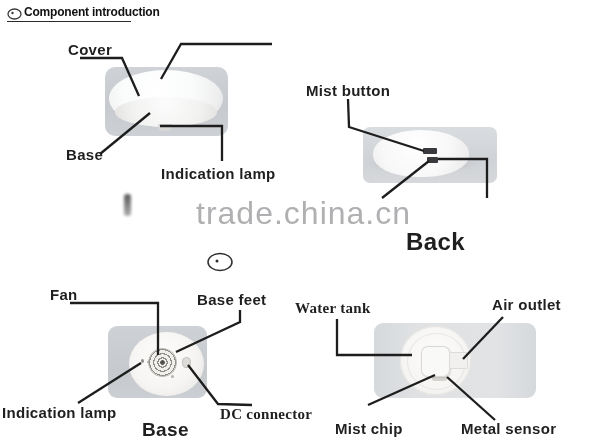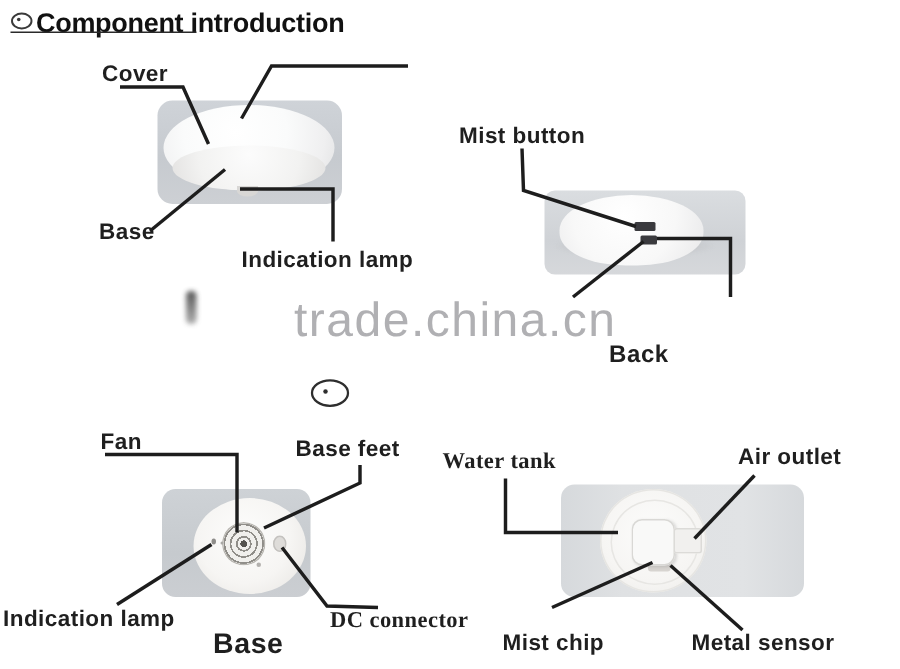--- a/index.html
+++ b/index.html
@@ -5,23 +5,23 @@
   html,body{margin:0;padding:0;background:#ffffff;}
   .stage{
     position:relative;width:600px;height:446px;background:#ffffff;overflow:hidden;
     font-family:"Liberation Sans", sans-serif;color:#1f1f1f;
   }
   .lines{position:absolute;left:0;top:0;width:600px;height:446px;z-index:4;pointer-events:none;}
   .label{
     position:absolute;z-index:5;font-size:15px;font-weight:600;letter-spacing:.3px;
     color:#1f1f1f;white-space:nowrap;
   }
-  .caption{font-size:16px;font-weight:600;letter-spacing:.4px;}
+  .caption{font-size:24px;font-weight:600;letter-spacing:.4px;}
   .title{
-    position:absolute;left:24px;top:5px;z-index:5;font-size:18px;font-weight:700;
+    position:absolute;left:24px;top:5px;z-index:5;font-size:12px;font-weight:700;
     letter-spacing:-.2px;color:#111;white-space:nowrap;
   }
   .title-underline{position:absolute;left:7px;top:21px;width:124px;height:0;border-top:1.4px solid #2a2a2a;z-index:5;}
   .watermark{
     position:absolute;left:196px;top:195px;z-index:1;font-size:32px;font-weight:400;
     color:#b0b0b3;letter-spacing:1px;white-space:nowrap;
   }
   .smudge{
     position:absolute;left:124px;top:194px;width:7px;height:22px;z-index:2;border-radius:3px;
     background:linear-gradient(180deg,#2f2f2f,#9a9a9a);filter:blur(1.6px);opacity:.8;
@@ -176,21 +176,21 @@
     </g>
   </svg>
 
   <div class="label" style="left:68px;top:41px;">Cover</div>
   <div class="label" style="left:66px;top:146px;">Base</div>
   <div class="label" style="left:161px;top:165px;">Indication lamp</div>
 
   <div class="label" style="left:306px;top:82px;">Mist button</div>
   <div class="label caption" style="left:406px;top:228px;">Back</div>
 
-  <div class="label" style="left:67px;top:286px;">Fan</div>
+  <div class="label" style="left:50px;top:286px;">Fan</div>
   <div class="label" style="left:197px;top:291px;">Base feet</div>
   <div class="label" style="left:2px;top:404px;">Indication lamp</div>
   <div class="label" style="left:220px;top:406px;font-family:Liberation Serif, serif;">DC connector</div>
   <div class="label caption" style="left:142px;top:419px;font-size:19px;">Base</div>
 
   <div class="label" style="left:295px;top:300px;font-family:Liberation Serif, serif;">Water tank</div>
   <div class="label" style="left:492px;top:296px;">Air outlet</div>
   <div class="label" style="left:335px;top:420px;">Mist chip</div>
   <div class="label" style="left:461px;top:420px;text-align:right;">Metal sensor</div>
 

